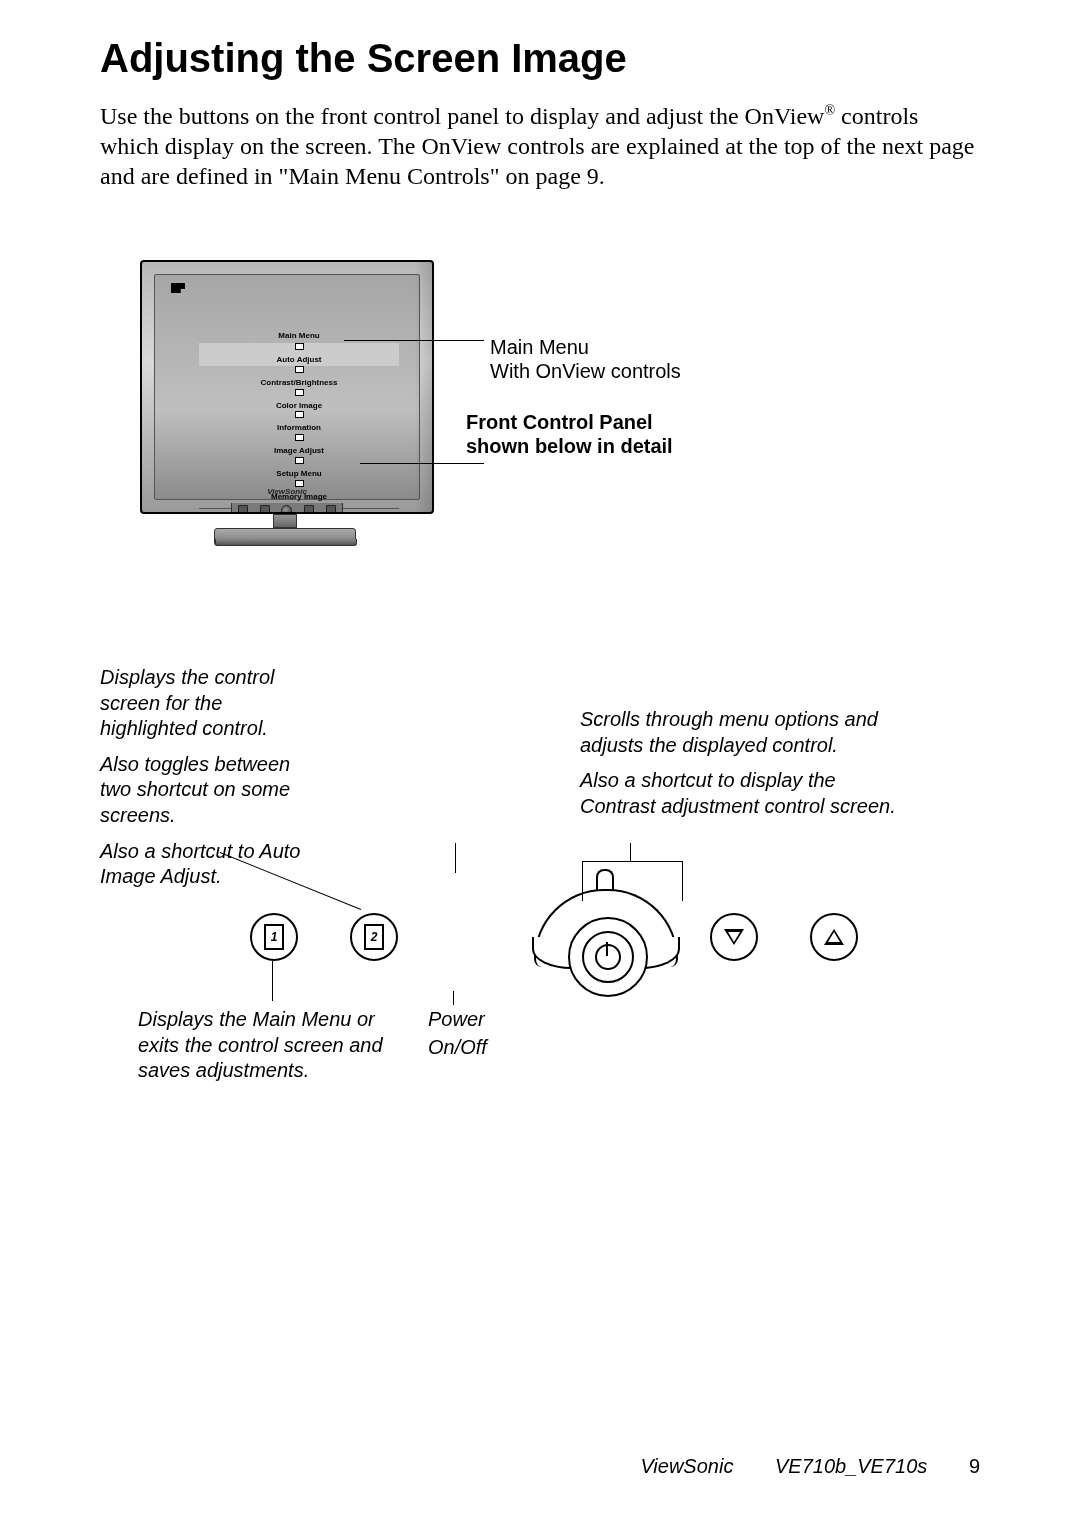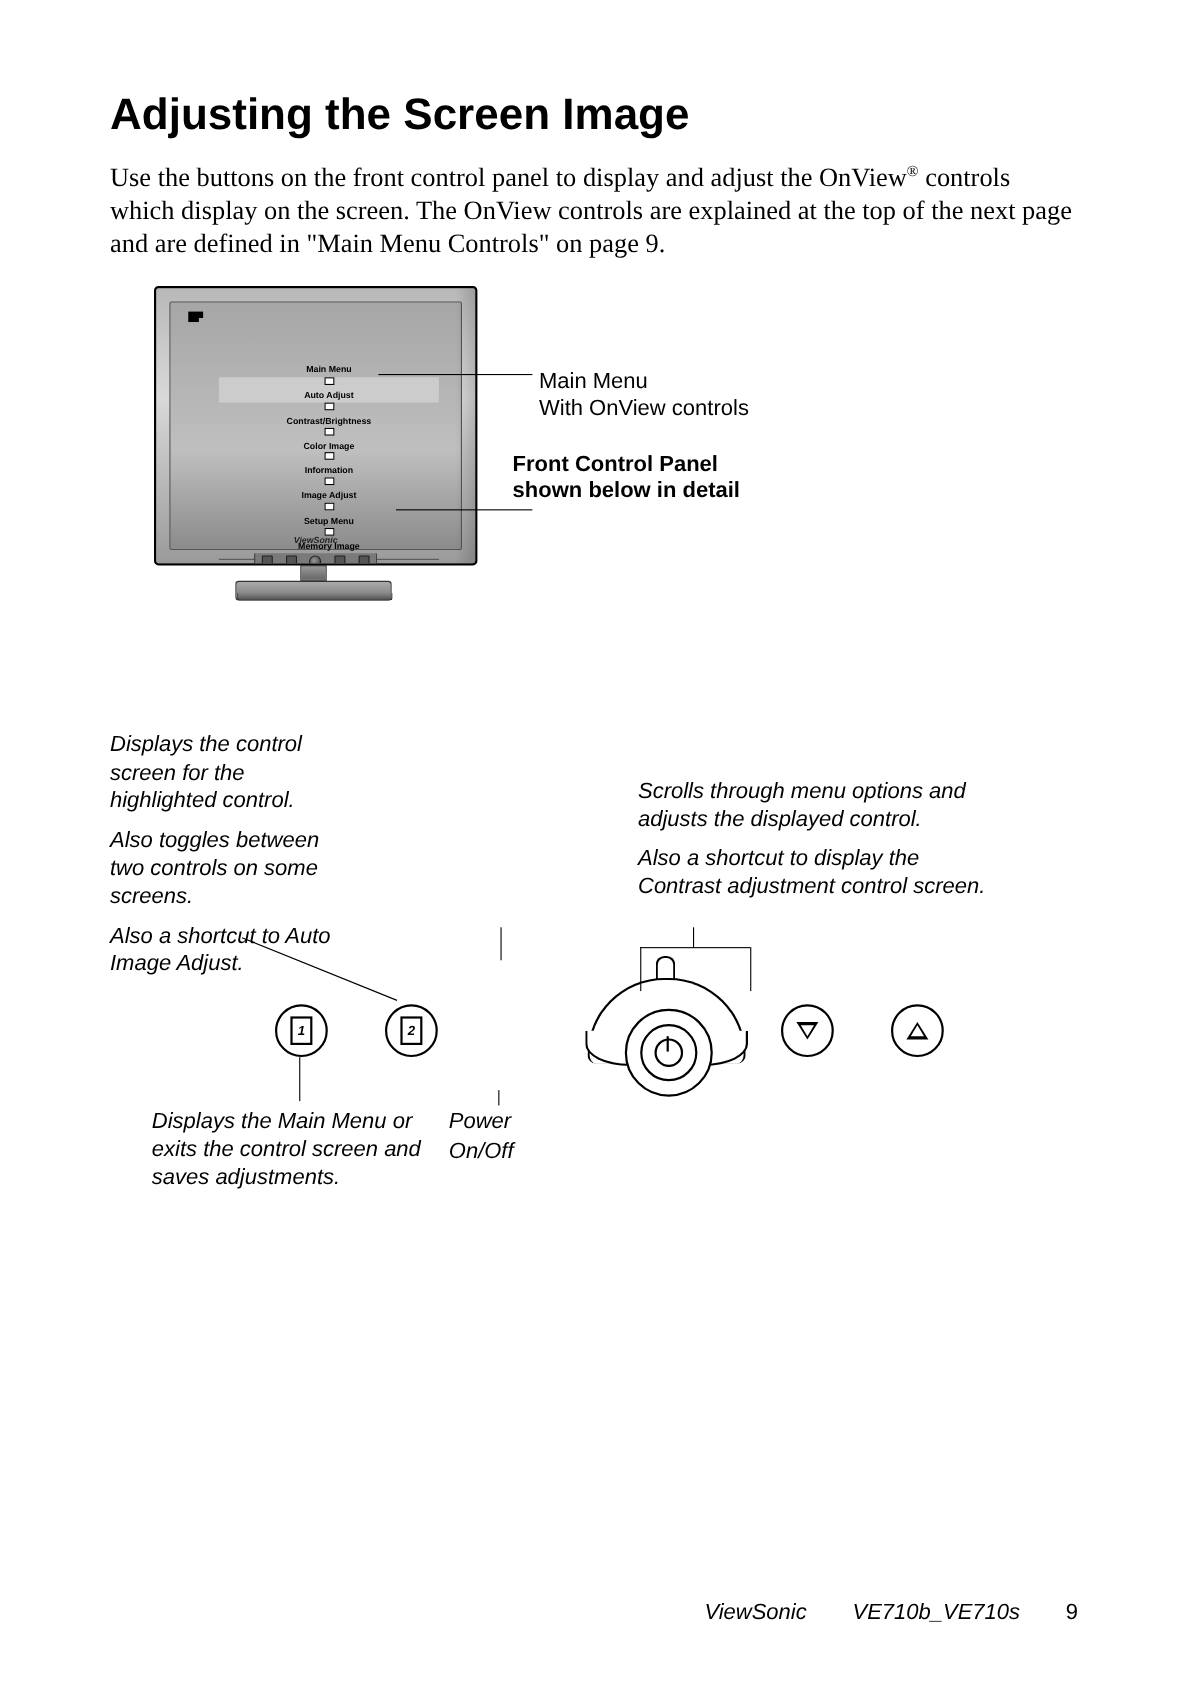--- a/index.html
+++ b/index.html
@@ -7,21 +7,21 @@
     padding: 0;
     background: #fff;
     font-family: Arial, Helvetica, sans-serif;
     color: #000;
   }
   .page {
     position: relative;
     width: 1080px;
     height: 1528px;
     box-sizing: border-box;
-    padding: 82px 100px 60px 100px;
+    padding: 36px 100px 60px 100px;
   }
   .heading {
     font-size: 40px;
     font-weight: bold;
     margin: 0 0 20px 0;
   }
   .intro {
     font-family: "Times New Roman", Times, serif;
     font-size: 24px;
     line-height: 1.25;
@@ -413,21 +413,21 @@
   <div class="lead" style="left:360px; top:463px; width:124px;"></div>
   <div class="mon-label" style="left:466px; top:410px;">
     <b>Front Control Panel</b><br>
     <b>shown below in detail</b>
   </div>
 
   <div class="panel-area">
 
     <div class="txt-block" style="left:0; top:0; width:220px;">
       <p>Displays the control screen for the highlighted control.</p>
-      <p>Also toggles between two controls on some screens.</p>
+      <p>Also toggles between two shortcut on some screens.</p>
       <p>Also a shortcut to Auto Image Adjust.</p>
     </div>
 
 
     <div class="txt-block" style="left:480px; top:42px; width:320px;">
       <p>Scrolls through menu options and adjusts the displayed control.</p>
       <p>Also a shortcut to display the Contrast adjustment control screen.</p>
     </div>
 
     <div class="buttons-row">
@@ -466,21 +466,21 @@
     <div class="vstem" style="left:482px; top:196px; height:40px;"></div>
     <div class="vstem" style="left:582px; top:196px; height:40px;"></div>
 
     <div class="vstem" style="left:172px; top:296px; height:40px;"></div>
 
     <div class="vstem" style="left:353px; top:326px; height:14px;"></div>
 
     <div class="txt-block" style="left:38px; top:342px; width:260px;">
       <p>Displays the Main Menu or exits the control screen and saves adjustments.</p>
     </div>
-    <div class="txt-block" style="left:308px; top:342px; width:120px;">
+    <div class="txt-block" style="left:328px; top:342px; width:120px;">
       <p style="margin-bottom:2px;">Power</p>
       <p>On/Off</p>
     </div>
   </div>
 
   <div class="footer">
     <span class="vs">ViewSonic</span>
     <span class="model">VE710b_VE710s</span>
     <span class="pnum">9</span>
   </div>

